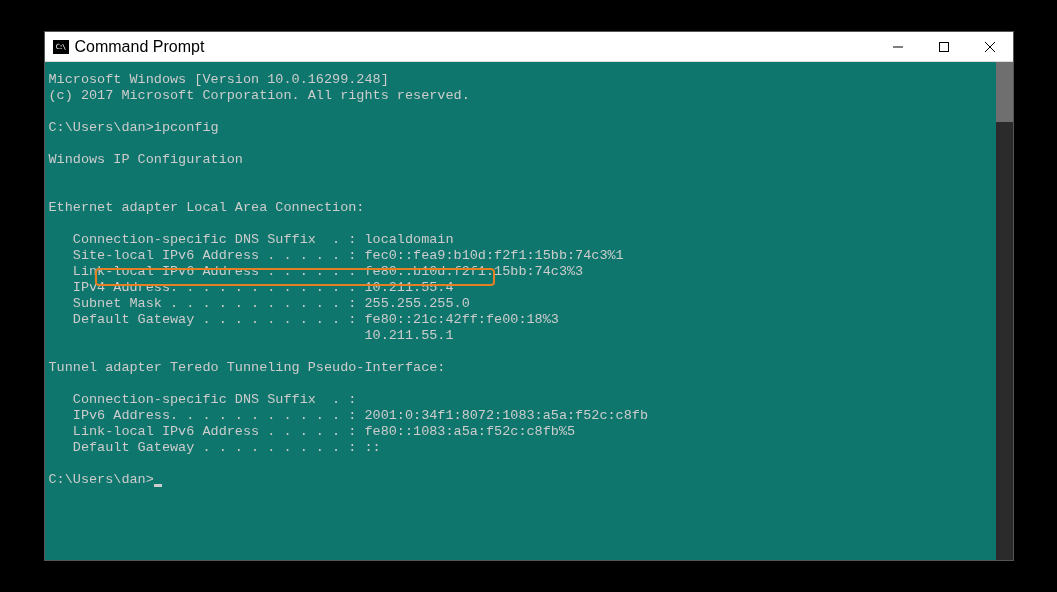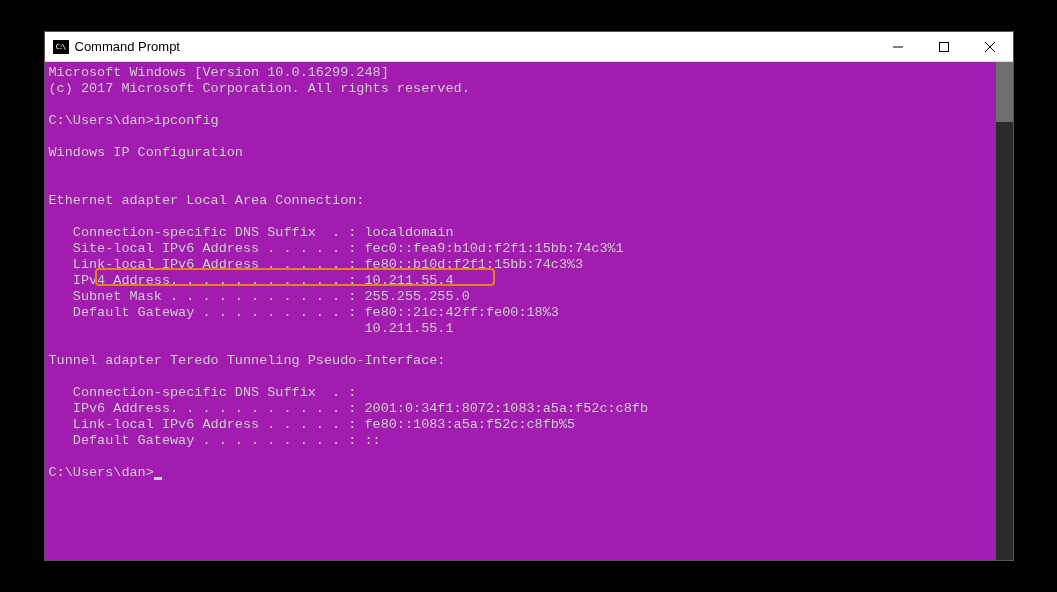--- a/index.html
+++ b/index.html
@@ -37,47 +37,47 @@
       margin-right: 6px;
       display: inline-flex;
       align-items: center;
       justify-content: center;
       font-size: 7px;
       color: #fff;
       font-family: monospace;
       letter-spacing: -1px;
     }
     .titlebar-title {
-      font-size: 13px;
+      font-size: 16px;
       color: #000;
       flex: 1;
     }
     .win-controls {
       display: flex;
       height: 100%;
     }
     .win-btn {
       width: 46px;
       height: 30px;
       display: flex;
       align-items: center;
       justify-content: center;
       font-size: 14px;
       color: #000;
       cursor: pointer;
     }
     .win-btn svg { width: 10px; height: 10px; }
     .terminal-body {
       flex: 1;
-      background: #a21caf;
+      background: #0f766e;
       color: #ccc;
       font-family: Consolas, "Courier New", monospace;
       font-size: 13.5px;
       line-height: 16px;
-      padding: 3px 4px;
+      padding: 10px 4px;
       overflow: hidden;
       position: relative;
       white-space: pre;
     }
     .scrollbar {
       position: absolute;
       right: 0;
       top: 30px;
       bottom: 0;
       width: 17px;

